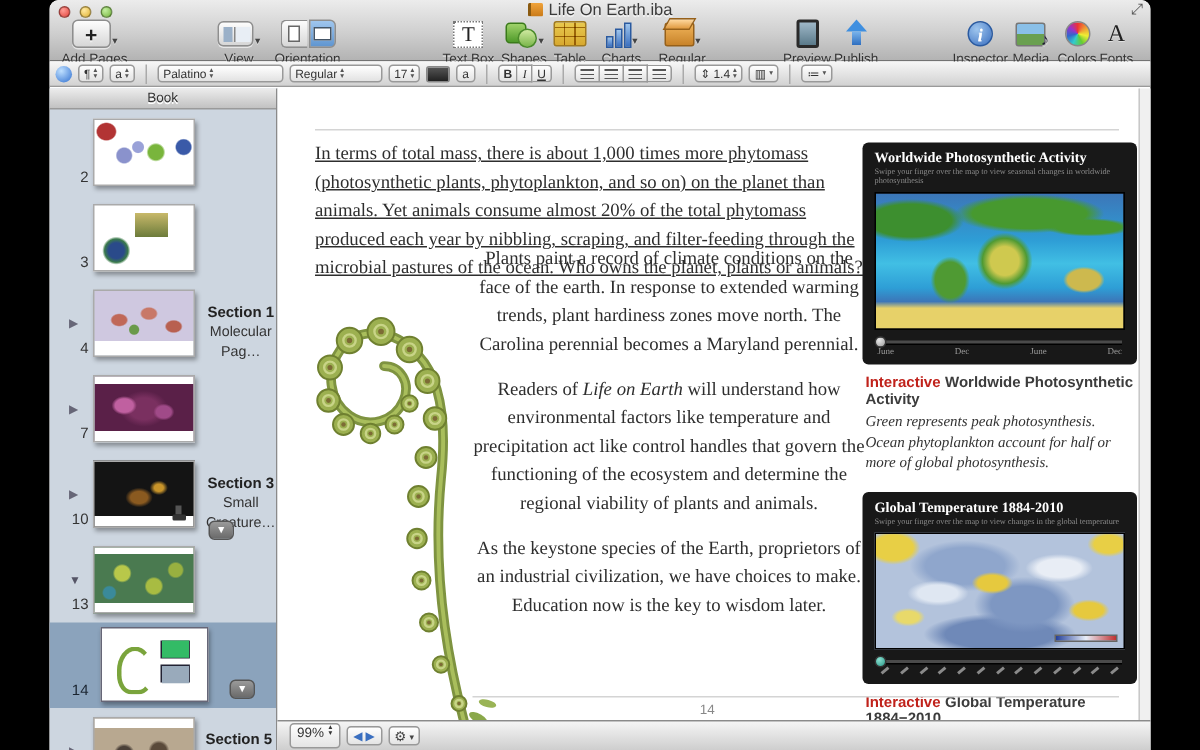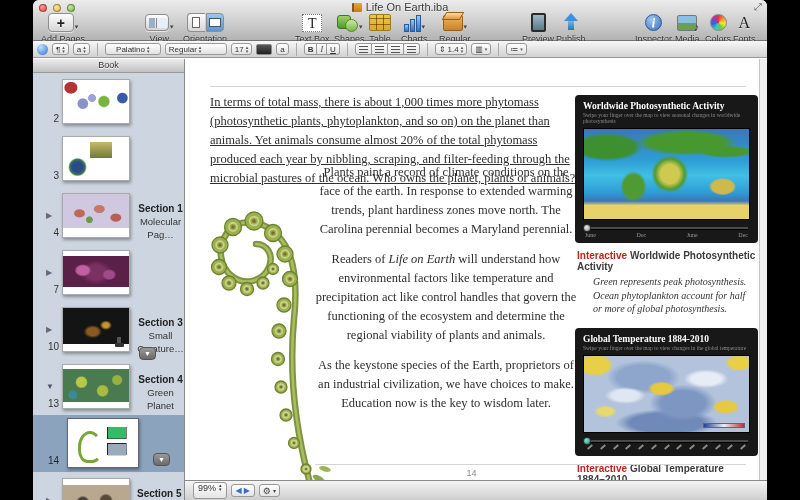--- a/index.html
+++ b/index.html
@@ -214,21 +214,21 @@
     background:radial-gradient(circle at 35% 30%, #e8e8e8, #9a9a9a); border:1px solid #333; }
   .knob.teal { background:radial-gradient(circle at 35% 30%, #8ae0d0, #2a9a8a); }
   .slabels { position:absolute; left:2px; right:2px; top:9px; display:flex;
     justify-content:space-between; color:#9a9a9a; font-size:6px; }
   .ticks { position:absolute; left:4px; right:4px; top:10px; display:flex; justify-content:space-between; }
   .ticks i { display:block; width:6px; height:2px; background:#8a8a8a; transform:rotate(-40deg); }
   .caption { margin:7px 2px 12px; font-family:"Liberation Sans",sans-serif; }
   .cap-head { font-size:10px; color:#3c3c3c; font-weight:bold; }
   .cap-head .tag { color:#c0221b; margin-right:3px; }
   .cap-body { margin-top:3px; font-family:"Liberation Serif",serif; font-style:italic;
-    font-size:10px; line-height:13.5px; color:#333;margin-left:16px; }
+    font-size:10px; line-height:13.5px; color:#333; }
 
   
   .statusbar { position:absolute; left:0; right:0; bottom:0; height:20px;
     background:linear-gradient(#f5f5f5,#cecece); border-top:1px solid #8a8a8a;
     display:flex; align-items:center; gap:4px; padding-left:8px;
     font-size:9px; color:#333; }
   .zoombox { background:linear-gradient(#fff,#e4e4e4); border:1px solid #999; border-radius:3px;
     height:17px; display:flex; align-items:flex-start; padding:0 4px; gap:3px; }
   .navarrows { display:flex; gap:2px; background:linear-gradient(#fff,#e4e4e4);
     border:1px solid #999; border-radius:3px; height:13px; align-items:center; padding:0 4px;
@@ -356,21 +356,21 @@
     <span class="sphere"></span>
     <span class="fb">
         <span>¶</span>
         <span class="updn">▴<br>▾</span>
       </span>
     <span class="fb">
         <span>a</span>
         <span class="updn">▴<br>▾</span>
       </span>
     <span class="sepv"></span>
-    <span class="fb" style="width:56px;justify-content:center">
+    <span class="fb" style="width:84px;justify-content:flex-start">
         <span>Palatino</span>
         <span class="updn">▴<br>▾</span>
       </span>
     <span class="fb" style="width:62px;justify-content:flex-start">
         <span>Regular</span>
         <span class="updn">▴<br>▾</span>
       </span>
     <span class="fb">
         <span>17</span>
         <span class="updn">▴<br>▾</span>
@@ -434,21 +434,20 @@
         <div class="thumb t-s3"></div>
         <div class="pnum">10</div>
         <div class="slabel"><b>Section 3</b><br><span>Small Creature…</span></div>
         <span class="stamp"></span>
         <span class="optbtn" style="left:106px;top:46px">▼</span>
       </div>
       <div class="side-row">
         <span class="disc" style="color:#556">▼</span>
         <div class="thumb t-s4"></div>
         <div class="pnum">13</div>
-        <div class="slabel"><b>Section 4</b><br><span>Green Planet</span></div>
       </div>
       <div class="side-row sel">
         <div class="thumb t-p14"></div>
         <div class="pnum" style="color:#1a2430">14</div>
         <span class="optbtn" style="left:120px;top:38px">▼</span>
       </div>
       <div class="side-row">
         <span class="disc">▶</span>
         <div class="thumb t-s5"></div>
         <div class="slabel"><b>Section 5</b></div>

